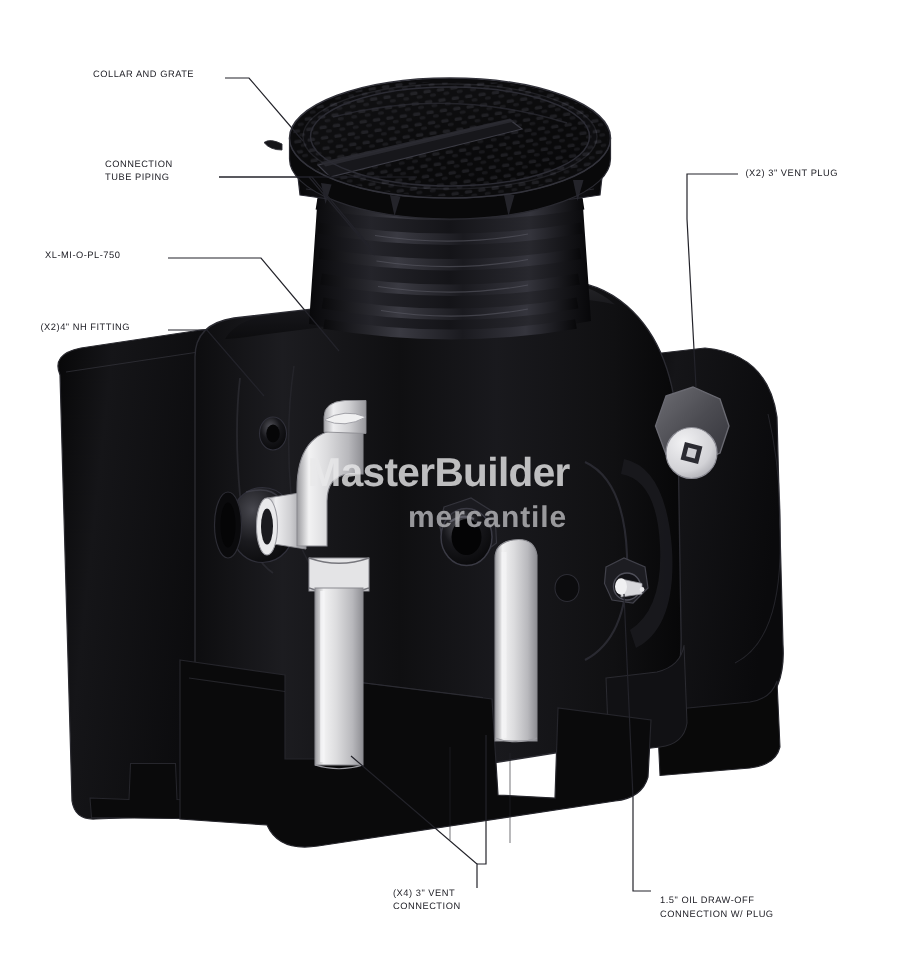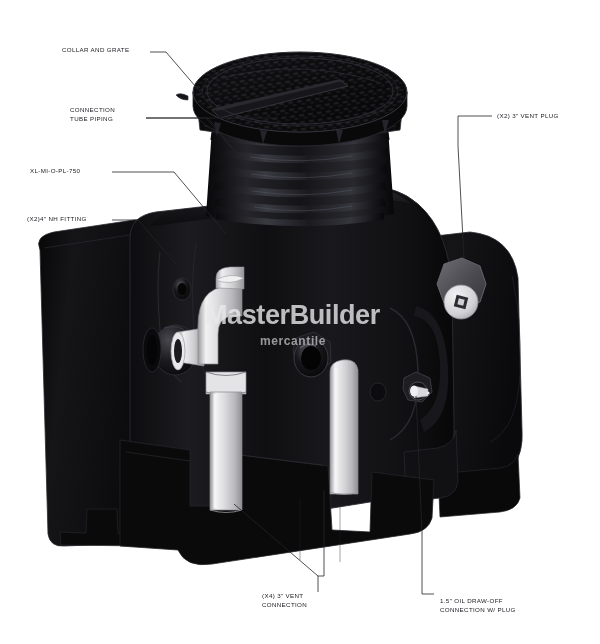--- a/index.html
+++ b/index.html
@@ -31,22 +31,22 @@
     pointer-events: none;
     font-weight: bold;
   }
   #wm1 {
     left: 205px; top: 300px;
     font-size: 27px;
     color: rgba(232,232,234,0.80);
     letter-spacing: -0.4px;
   }
   #wm2 {
-    left: 260px; top: 334px;
-    font-size: 12px;
+    left: 272px; top: 334px;
+    font-size: 20px;
     color: rgba(176,176,180,0.85);
     letter-spacing: 0.6px;
   }
 </style>
 </head>
 <body>
 
 <div id="stage">
 
   <svg class="art" width="600" height="644" viewBox="0 0 600 644">

